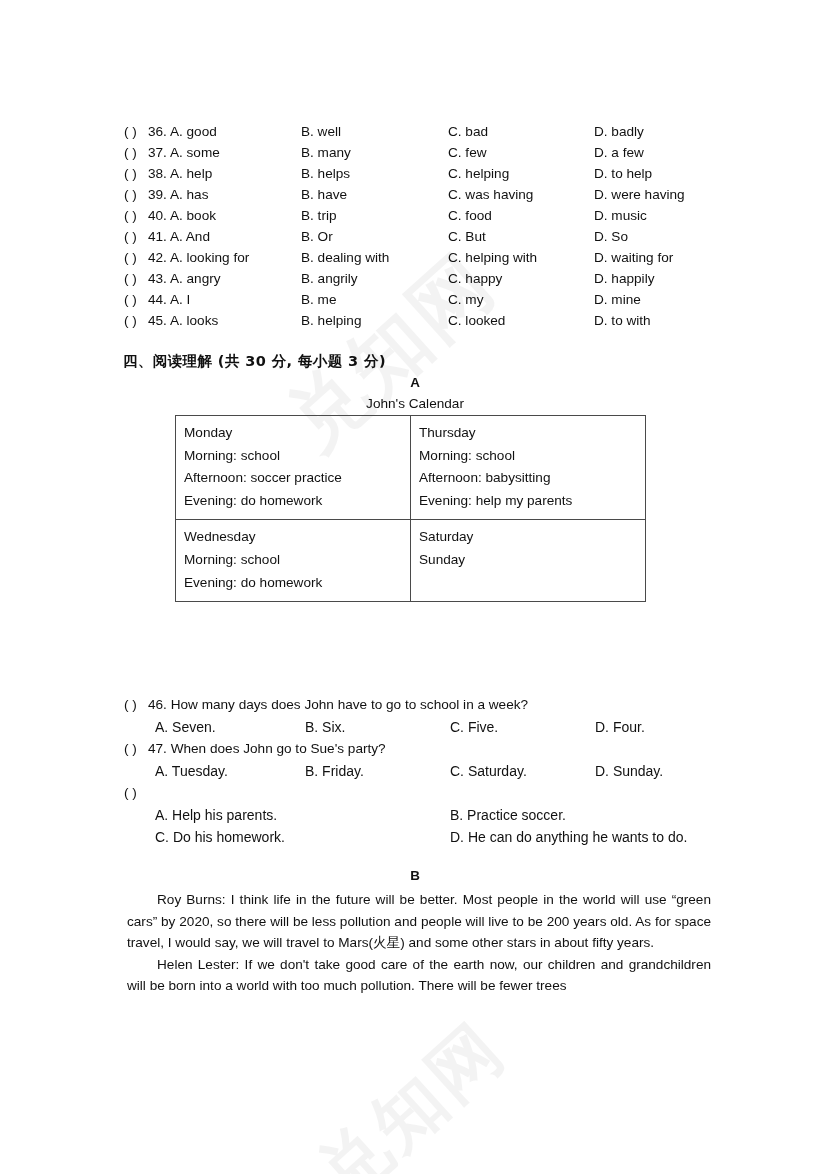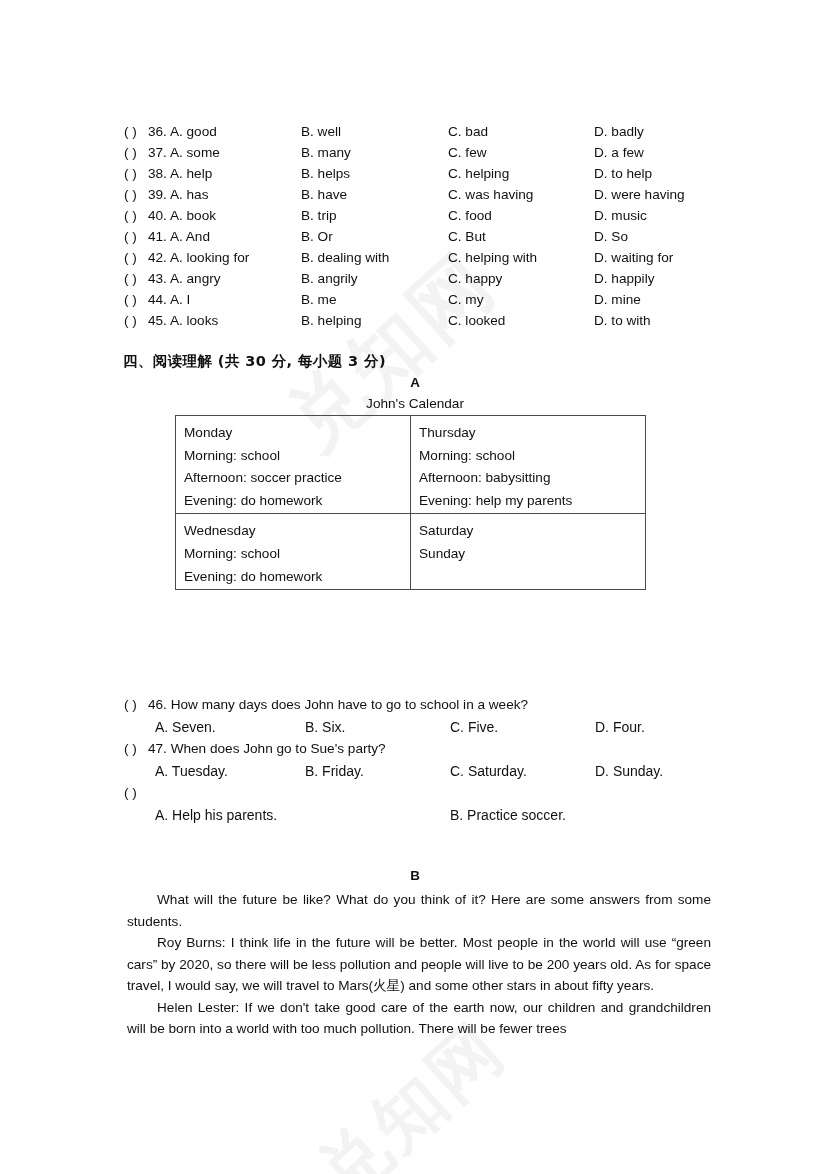--- a/index.html
+++ b/index.html
@@ -137,21 +137,21 @@
     position: absolute;
     left: 175px;
     top: 415px;
     width: 471px;
     border-collapse: collapse;
     table-layout: fixed;
   }
   .calendar td {
     border: 1px solid #4a4a4a;
     vertical-align: top;
-    padding: 6px 0 1px 8px;
+    padding: 6px 0 7px 8px;
     font-size: 13.6px;
     line-height: 22.6px;
     width: 50%;
   }
   .calendar .cell-line {
     display: block;
     white-space: nowrap;
   }
 
   
@@ -360,24 +360,27 @@
         <span class="opt-d">D. Sunday.</span>
       </div>
 
       <div class="q-stem">
         <span class="q-paren">(    )</span>
       </div>
       <div class="q-opts">
         <span class="opt-w-a">A. Help his parents.</span>
         <span class="opt-w-b">B. Practice soccer.</span>
       </div>
+      <div class="q-opts">
+        <span class="opt-w-a">C. Do his homework.</span>
+        <span class="opt-w-b">D. He can do anything he wants to do.</span>
+      </div>
 
     </div>
 
     <div class="passage-letter-b">B</div>
     <div class="passage-b-body">
-      <p>What will the future be like? What do you think of it? Here are some answers from some students.</p>
       <p>Roy Burns: I think life in the future will be better. Most people in the world will use “green cars” by 2020, so there will be less pollution and people will live to be 200 years old. As for space travel, I would say, we will travel to Mars(火星) and some other stars in about fifty years.</p>
       <p>Helen Lester: If we don't take good care of the earth now, our children and grandchildren will be born into a world with too much pollution. There will be fewer trees</p>
     </div>
 
   </div>
 </div>
 
 </body></html>

